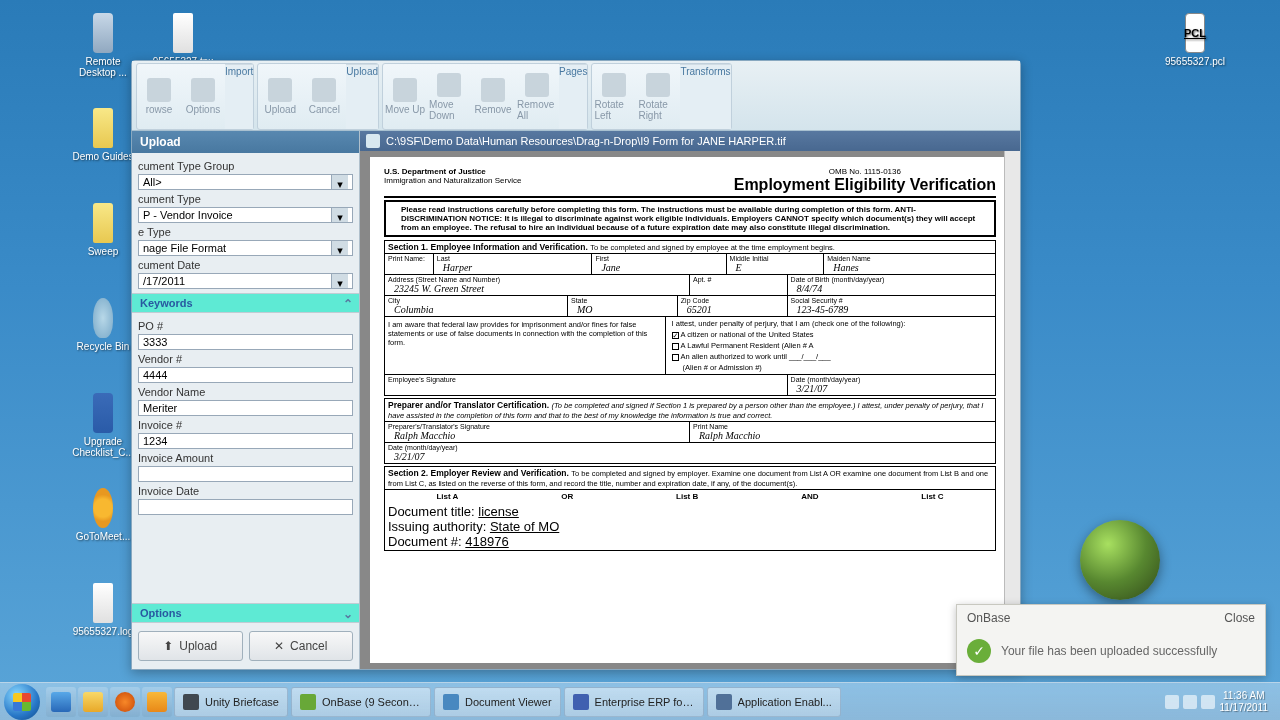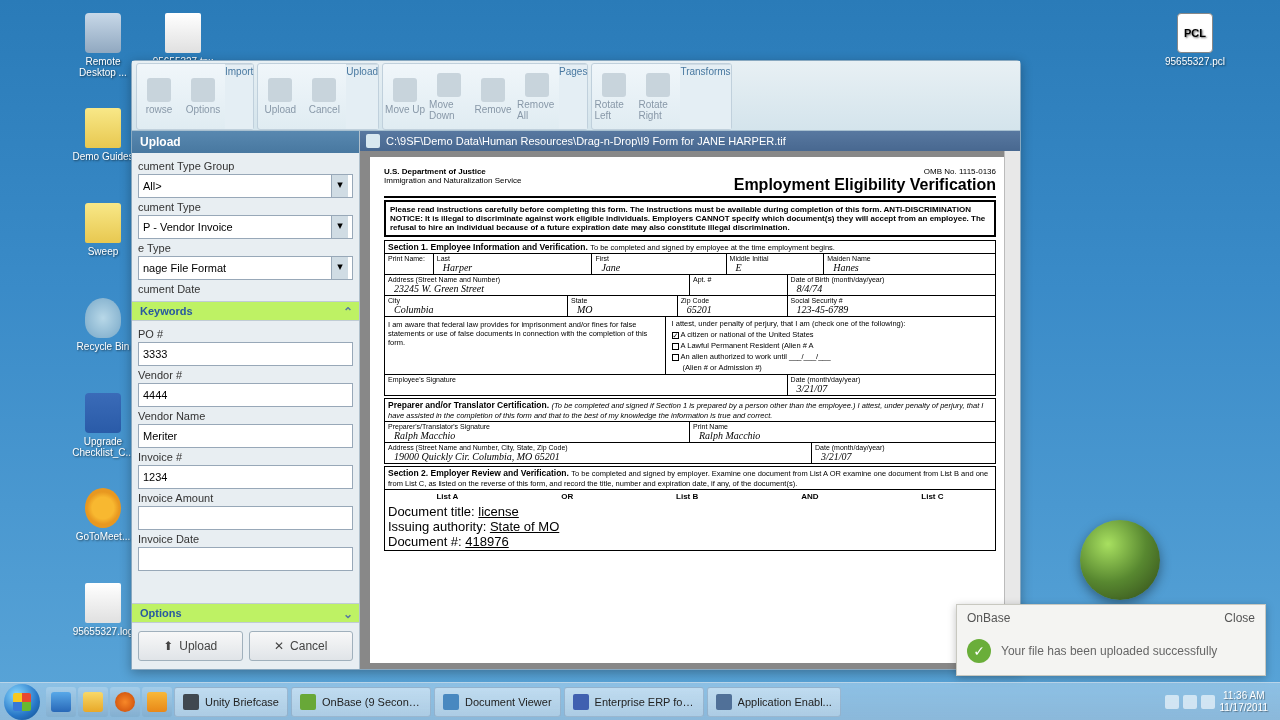--- a/index.html
+++ b/index.html
@@ -1,20 +1,20 @@
 <!DOCTYPE html>
 <html><head>
 <meta charset="utf-8">
 <style>
 * { box-sizing: border-box; margin: 0; padding: 0; font-family: "Segoe UI", Tahoma, sans-serif; }
 body { width: 1280px; height: 720px; overflow: hidden; background: linear-gradient(180deg, #2a7bb8 0%, #3a8bc8 40%, #5aa5d8 100%); position: relative; }
 
 
 .desktop-icon { position: absolute; width: 70px; text-align: center; color: #fff; font-size: 10px; text-shadow: 1px 1px 2px rgba(0,0,0,0.6); cursor: default; }
-.desktop-icon .ico { width: 36px; height: 40px; margin: 0 auto 3px; display: flex; align-items: center; justify-content: center; font-size: 28px; background: rgba(255,255,255,0.1); border-radius: 4px; }
+.desktop-icon .ico { width: 20px; height: 40px; margin: 0 auto 3px; display: flex; align-items: center; justify-content: center; font-size: 28px; background: rgba(255,255,255,0.1); border-radius: 4px; text-decoration: underline; }
 .ico.monitor { background: linear-gradient(#c8d8e8,#90a8c0); border-radius:4px; }
 .ico.file { background: linear-gradient(#fff,#e0e0e0); border-radius:2px; color:#555; font-size:18px; }
 .ico.folder { background: linear-gradient(#f8e888,#e8c850); border-radius:3px 3px 2px 2px; }
 .ico.bin { background: radial-gradient(#b8d8e8,#78a8c8); border-radius:50% 50% 40% 40%; }
 .ico.word { background: linear-gradient(#3a6bb8,#2a5ba8); color:#fff; font-weight:bold; }
 .ico.gtm { background: radial-gradient(circle,#f8b830 40%,#e89820 60%); border-radius:50%; }
 .ico.log { background: linear-gradient(#fff,#e0e0e0); border-radius:2px; }
 .ico.pcl { background:#fff; border:1px solid #888; font-size:11px; font-weight:bold; color:#000; }
 
 
@@ -25,41 +25,41 @@
 .ribbon-group { border:1px solid #c0d0dc; border-radius:3px; margin-right:3px; display:flex; flex-direction:row; background: linear-gradient(#f0f6fa,#e0ecf2); }
 .ribbon-btns { display:flex; flex:1; }
 .ribbon-btn { width:44px; display:flex; flex-direction:column; align-items:center; justify-content:center; padding:2px; font-size:10px; color:#8898a8; cursor:pointer; }
 .ribbon-btn .ric { width:24px; height:24px; background:#c8d4dc; border-radius:3px; margin-bottom:2px; }
 .ribbon-label { text-align:right; font-size:10px; color:#4878a0; padding:1px 0 10px; border-top:1px solid #d0dce4; background:#e4eef4; }
 
 
 .app-body { flex:1; display:flex; overflow:hidden; }
 .left-panel { width:228px; background:#e8eef2; border-right:1px solid #b0c0cc; display:flex; flex-direction:column; overflow:hidden; }
 .panel-title { background: linear-gradient(#5888b0,#4878a0); color:#fff; font-size:12px; font-weight:bold; padding:4px 8px; }
-.panel-section-hdr { background:#bef264; color:#2858a0; font-size:11px; font-weight:bold; padding:3px 8px; border-top:1px solid #c0ccd4; border-bottom:1px solid #c0ccd4; position:relative; }
+.panel-section-hdr { background:#5eead4; color:#2858a0; font-size:11px; font-weight:bold; padding:3px 8px; border-top:1px solid #c0ccd4; border-bottom:1px solid #c0ccd4; position:relative; }
 .chev { position:absolute; right:6px; top:3px; font-size:12px; color:#5878a0; }
 .panel-content { padding:4px 6px; font-size:11px; }
 .fld-label { color:#333; font-size:11px; margin:3px 0 2px; display:block; }
-.fld-input, .fld-select { width:100%; height:24px; border:1px solid #98a8b8; background:#fff; font-size:11px; padding:0 4px; }
+.fld-input, .fld-select { width:100%; height:16px; border:1px solid #98a8b8; background:#fff; font-size:11px; padding:0 4px; }
 .fld-select { position:relative; display:flex; align-items:center; }
 .fld-select::after { content:"▾"; position:absolute; right:4px; background:#d0dce4; border-left:1px solid #98a8b8; width:16px; text-align:center; height:100%; line-height:18px; top:0; }
 .panel-btns { display:flex; gap:6px; padding:8px 6px; }
 .panel-btn { flex:1; height:30px; background: linear-gradient(#f8f8f8,#e0e4e8); border:1px solid #a0b0bc; border-radius:3px; font-size:12px; color:#444; display:flex; align-items:center; justify-content:center; gap:6px; cursor:pointer; }
 
 
 .right-panel { flex:1; display:flex; flex-direction:column; background:#a8b8c4; }
 .path-bar { background: linear-gradient(#5878a0,#486890); color:#fff; font-size:11px; padding:3px 6px; display:flex; align-items:center; gap:6px; }
 .path-bar .pico { width:14px; height:14px; background:#d8e8f0; border-radius:2px; }
 .preview-wrap { flex:1; background:#888; padding:6px 10px; overflow:hidden; position:relative; }
 .doc-page { background:#fff; width:100%; height:100%; padding:10px 14px; font-family: "Times New Roman", serif; font-size:9px; color:#000; overflow:hidden; position:relative; }
 .doc-hdr { display:flex; justify-content:space-between; border-bottom:2px solid #000; padding-bottom:2px; margin-bottom:2px; }
 .doc-hdr-left { font-size:8px; font-weight:bold; }
-.doc-hdr-right { font-size:8px; text-align:right; }
+.doc-hdr-right { font-size:8px; text-align:center; }
 .doc-title { font-size:16px; font-weight:bold; }
-.doc-instr { border:2px solid #000; padding:3px 4px; font-size:8px; font-weight:bold; margin-bottom:3px; }
+.doc-instr { border:2px solid #000; padding:3px 15px; font-size:8px; font-weight:bold; margin-bottom:3px; }
 .doc-sec { border:1px solid #000; margin-bottom:2px; }
 .doc-sec-title { background:#fff; font-size:8.5px; font-weight:bold; padding:1px 3px; border-bottom:1px solid #000; }
 .doc-sec-title span { font-weight:normal; font-size:7.5px; }
 .doc-row { display:flex; border-bottom:1px solid #000; }
 .doc-cell { border-right:1px solid #000; padding:1px 3px; font-size:7.5px; position:relative; }
 .doc-cell:last-child { border-right:none; }
 .doc-cell .lbl { font-size:7px; }
 .doc-cell .hw { font-family: "Comic Sans MS", cursive; font-size:10px; font-style:italic; padding-left:6px; }
 .doc-chk { font-size:7.5px; padding:1px 3px; }
 .doc-chk-box { display:inline-block; width:7px; height:7px; border:1px solid #000; margin-right:2px; vertical-align:middle; text-align:center; line-height:6px; font-size:7px; }
@@ -205,20 +205,23 @@
           </div>
         <span class="fld-label">cument Type</span>
         <div class="fld-select">
             <span>P - Vendor Invoice</span>
           </div>
         <span class="fld-label">e Type</span>
         <div class="fld-select">
             <span>nage File Format</span>
           </div>
         <span class="fld-label">cument Date</span>
+        <div class="fld-select">
+            <span>/17/2011</span>
+          </div>
       </div>
       <div class="panel-section-hdr"><span>Keywords</span><span class="chev">⌃</span></div>
       <div class="panel-content" id="keywords" style="flex:1; overflow:hidden"><span class="fld-label">PO #</span><input class="fld-input" value="3333" style=""><span class="fld-label">Vendor #</span><input class="fld-input" value="4444" style=""><span class="fld-label">Vendor Name</span><input class="fld-input" value="Meriter" style=""><span class="fld-label">Invoice #</span><input class="fld-input" value="1234" style=""><span class="fld-label">Invoice Amount</span><input class="fld-input" style=""><span class="fld-label">Invoice Date</span><input class="fld-input" style=""></div>
       <div class="panel-section-hdr"><span>Options</span><span class="chev">⌄</span></div>
       <div class="panel-btns">
         <div class="panel-btn">
             <span>⬆</span>
             <span>Upload</span>
           </div>
         <div class="panel-btn">
@@ -325,24 +328,20 @@
               <div class="doc-cell" style="width:50%">
                   <div class="lbl">Preparer's/Translator's Signature</div>
                   <div class="hw">Ralph Macchio</div>
                 </div>
               <div class="doc-cell" style="width:50%">
                   <div class="lbl">Print Name</div>
                   <div class="hw">Ralph Macchio</div>
                 </div>
             </div>
             <div class="doc-row" style="border-bottom:none">
-              <div class="doc-cell" style="width:70%">
-                  <div class="lbl">Address (Street Name and Number, City, State, Zip Code)</div>
-                  <div class="hw">19000 Quickly Cir. Columbia, MO 65201</div>
-                </div>
               <div class="doc-cell" style="width:30%">
                   <div class="lbl">Date (month/day/year)</div>
                   <div class="hw">3/21/07</div>
                 </div>
             </div>
           </div>
           <div class="doc-sec">
             <div class="doc-sec-title"><b>Section 2. Employer Review and Verification.</b> <span>To be completed and signed by employer. Examine one document from List A OR examine one document from List B and one from List C, as listed on the reverse of this form, and record the title, number and expiration date, if any, of the document(s).</span></div>
             <div class="list-hdr">
               <span>List A</span>

